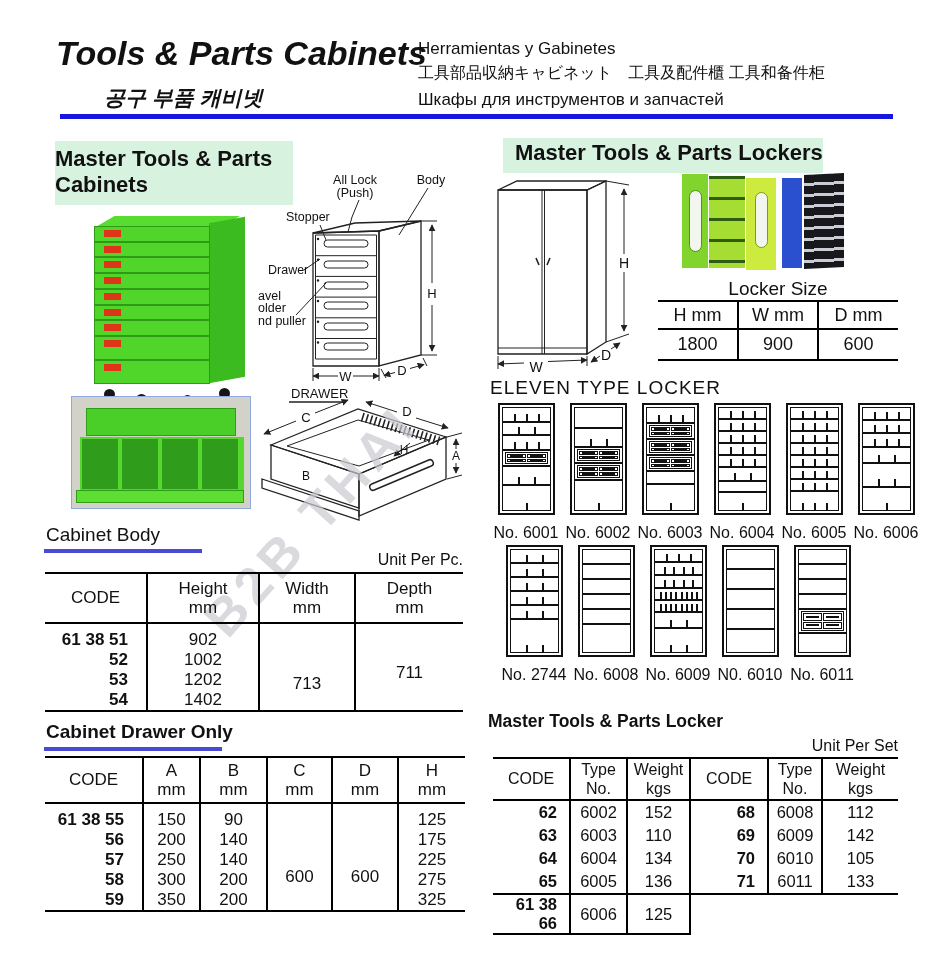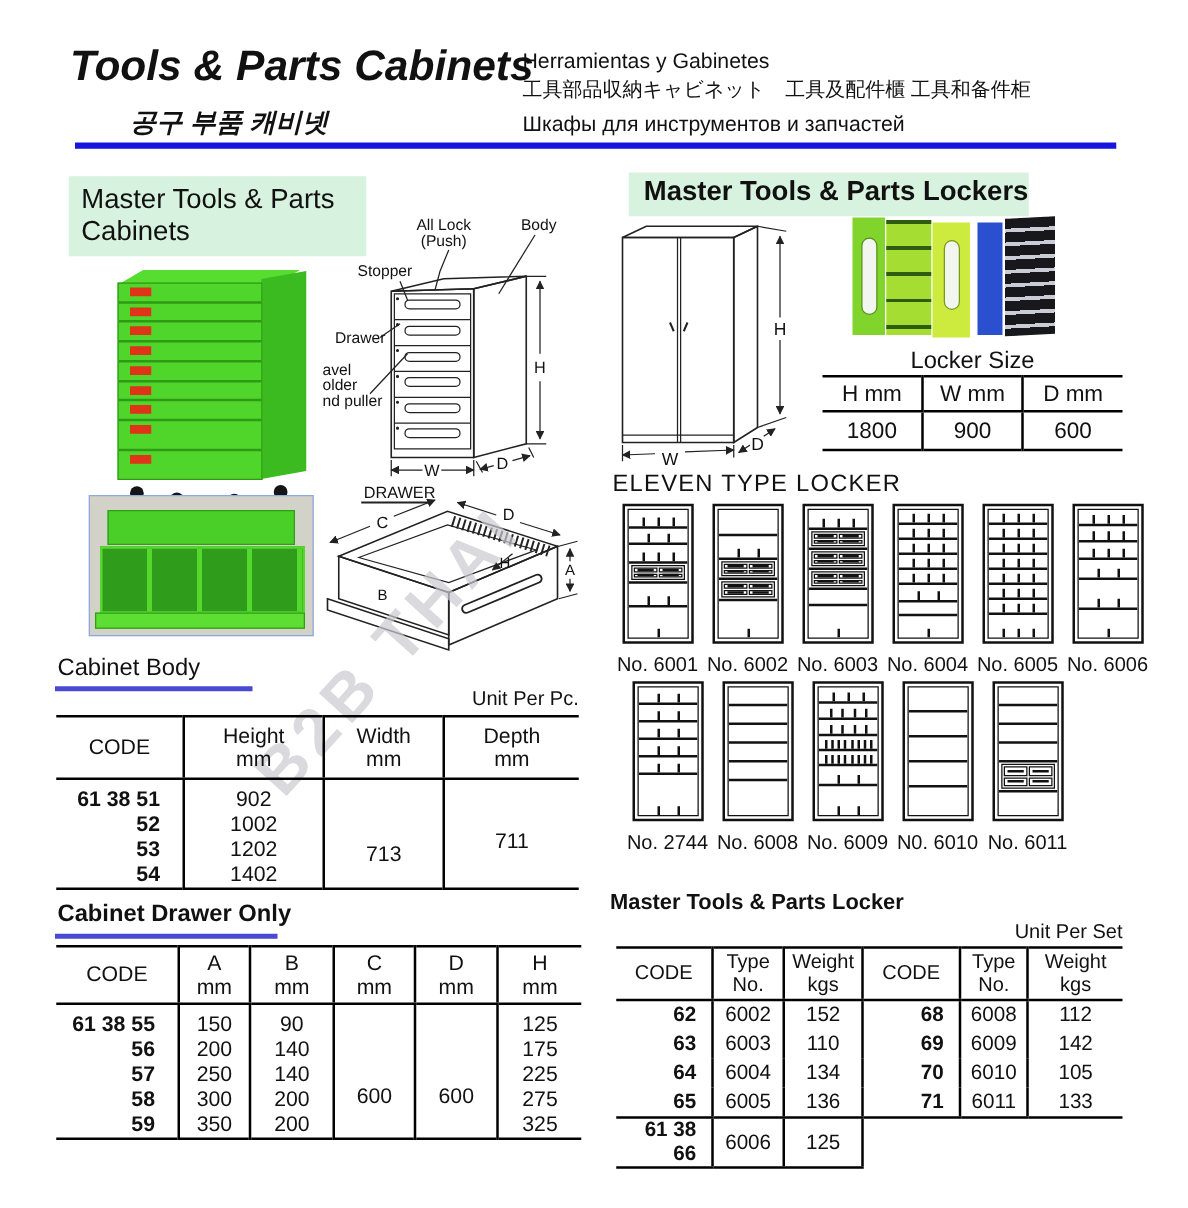--- a/index.html
+++ b/index.html
@@ -11,21 +11,21 @@
   .main-title{left:56px;top:34px;font-size:34px;font-weight:bold;font-style:italic;white-space:nowrap;}
   .ko-subtitle{left:104px;top:84px;font-size:21px;font-weight:bold;font-style:italic;white-space:nowrap;}
   .tr-block{left:418px;top:40px;line-height:1;}
   .tr-es{font-size:17px;}
   .tr-cjk{font-size:16px;margin-top:8px;}
   .tr-ru{font-size:17px;margin-top:10px;}
   .blue-rule{left:60px;top:114px;width:833px;height:5px;background:#1616e0;}
 
   
   .sec-title-cab{left:55px;top:141px;width:238px;height:64px;background:#d7f2de;
-       font-size:22px;font-weight:normal;line-height:26px;padding:5px 0 0 10px;box-sizing:border-box;}
+       font-size:22px;font-weight:bold;line-height:26px;padding:5px 0 0 0;box-sizing:border-box;}
   .sec-title-lock{left:503px;top:138px;width:320px;height:35px;background:#d7f2de;
        font-size:22px;font-weight:bold;line-height:30px;padding:0 0 0 12px;box-sizing:border-box;white-space:nowrap;}
 
   
   .cabinet-photo{left:78px;top:210px;width:178px;height:195px;}
   .cab-top{position:absolute;left:16px;top:6px;width:146px;height:12px;background:#57dd2f;
        clip-path:polygon(0 100%,14% 0,100% 0,86% 100%);}
   .cab-side{position:absolute;left:131px;top:10px;width:36px;height:160px;background:#3bbb20;transform:skewY(-10deg);}
   .cab-front{position:absolute;left:16px;top:16px;width:116px;height:158px;background:#50d62b;
        border:1px solid #2e9a15;display:flex;flex-direction:column;box-sizing:border-box;}

